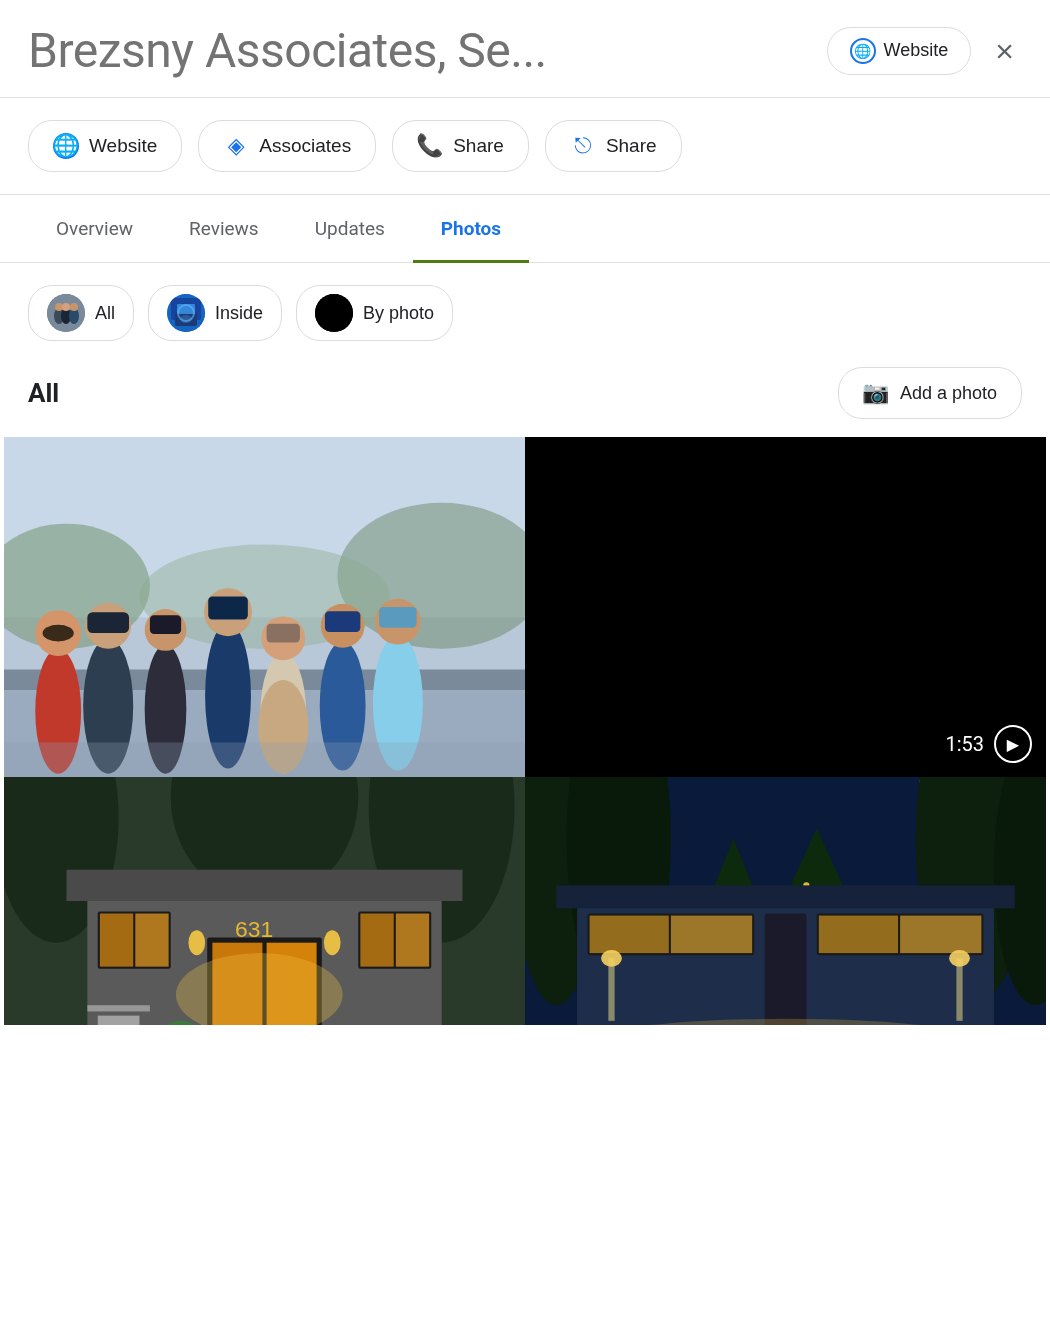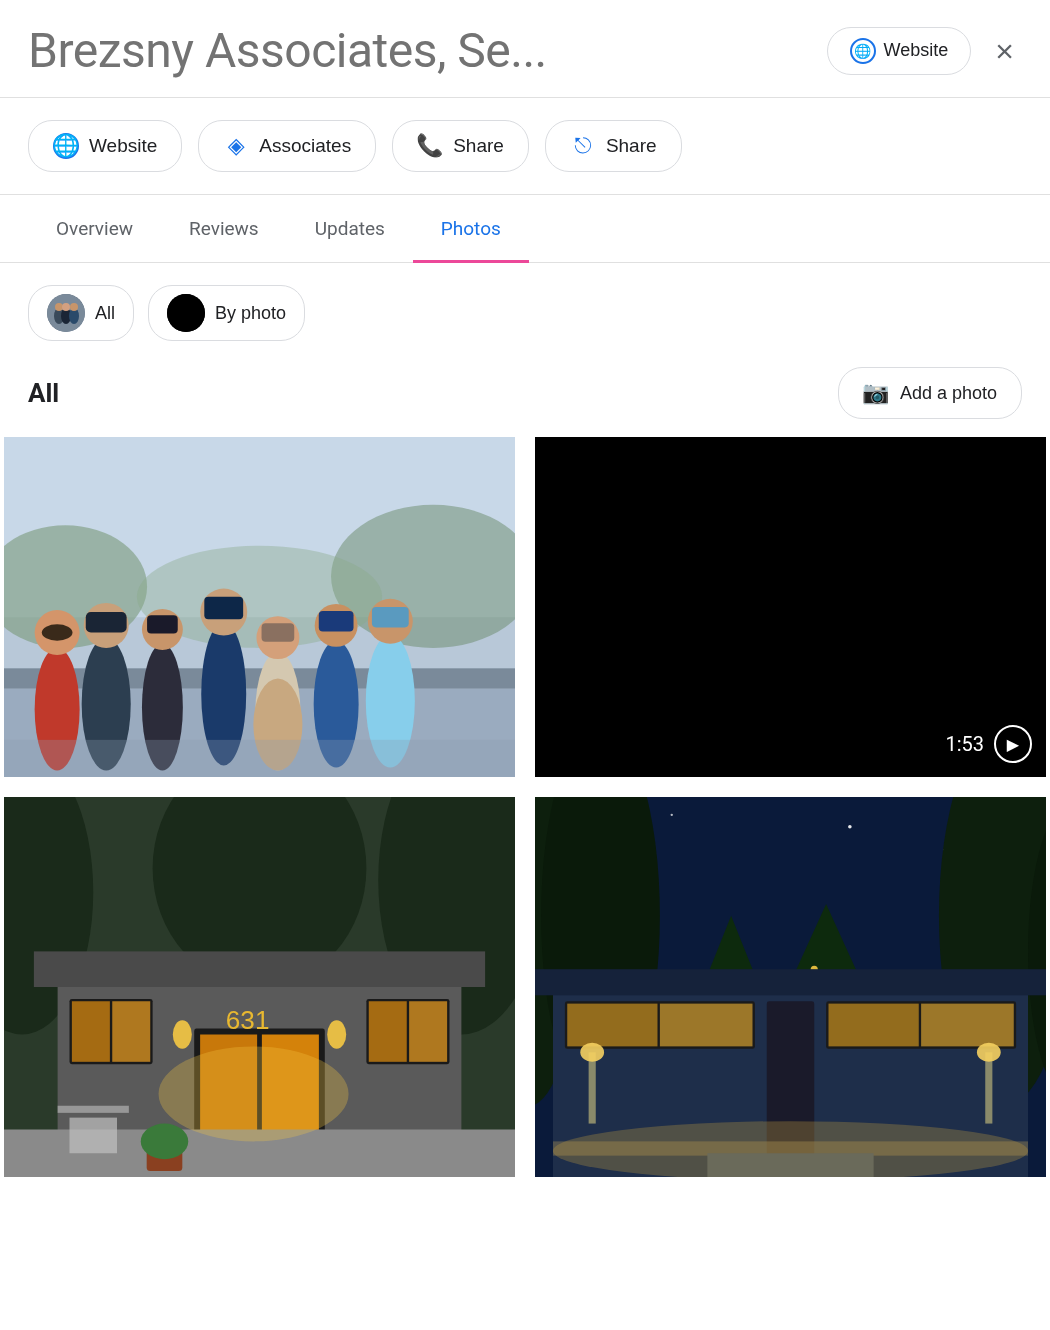--- a/index.html
+++ b/index.html
@@ -87,22 +87,22 @@
     .tab {
       padding: 22px 28px 20px 28px;
       font-size: 19px;
       color: #5f6368;
       cursor: pointer;
       border-bottom: 3px solid transparent;
       margin-bottom: -1px;
     }
     .tab.active {
       color: #1a73e8;
-      border-bottom: 3px solid #ec4899;
-      font-weight: 400;
+      border-bottom: 3px solid #4d7c0f;
+      font-weight: 700;
     }
 
     
     .filter-row {
       display: flex;
       align-items: center;
       gap: 14px;
       padding: 22px 28px;
       overflow-x: auto;
     }
@@ -142,33 +142,33 @@
       font-size: 18px;
       color: #202124;
       background: #fff;
       cursor: pointer;
     }
 
     
     .photo-grid {
       display: grid;
       grid-template-columns: 1fr 1fr;
-      gap: 20px;
+      gap: 0;
       padding: 0 4px;
     }
     .photo-cell {
       position: relative;
       overflow: hidden;
       cursor: pointer;
     }
     .photo-cell.tall {
       height: 340px;
     }
     .photo-cell.short {
-      height: 380px;
+      height: 248px;
     }
     .photo-cell.selected {
       outline: 5px solid #f9a825;
       outline-offset: -5px;
       z-index: 2;
     }
     .team-photo-inner {
       width: 100%;
       height: 100%;
       background:
@@ -349,20 +349,33 @@
         <circle cx="12" cy="13" r="4" fill="#c8956a"></circle>
         <ellipse cx="19" cy="22" rx="5" ry="8" fill="#1a2535"></ellipse>
         <circle cx="19" cy="13" r="4" fill="#d4a080"></circle>
         <ellipse cx="27" cy="22" rx="5" ry="8" fill="#2a4a6a"></ellipse>
         <circle cx="27" cy="13" r="4" fill="#c8956a"></circle>
       </svg>
     </div>
     <span>All</span>
   </button>
 
+  <button class="filter-chip">
+    <div class="inside-thumb">
+      <svg width="38" height="38" viewBox="0 0 38 38">
+        <circle cx="19" cy="19" r="19" fill="#1565c0"></circle>
+        <rect x="4" y="4" width="30" height="22" rx="2" fill="#1a237e" opacity="0.5"></rect>
+        <rect x="8" y="18" width="22" height="14" rx="2" fill="#1a3a7a"></rect>
+        <rect x="10" y="10" width="18" height="10" rx="1" fill="#42a5f5" opacity="0.7"></rect>
+        <ellipse cx="19" cy="25" rx="6" ry="4" fill="#2a5a9a"></ellipse>
+        <circle cx="19" cy="19" r="8" fill="none" stroke="#64b5f6" stroke-width="2" opacity="0.6"></circle>
+      </svg>
+    </div>
+    <span>Inside</span>
+  </button>
 
   <button class="filter-chip">
     <div class="owner-thumb">
       <svg width="38" height="38" viewBox="0 0 38 38">
         <circle cx="19" cy="19" r="19" fill="#000"></circle>
       </svg>
     </div>
     <span>By photo</span>
   </button>
 

